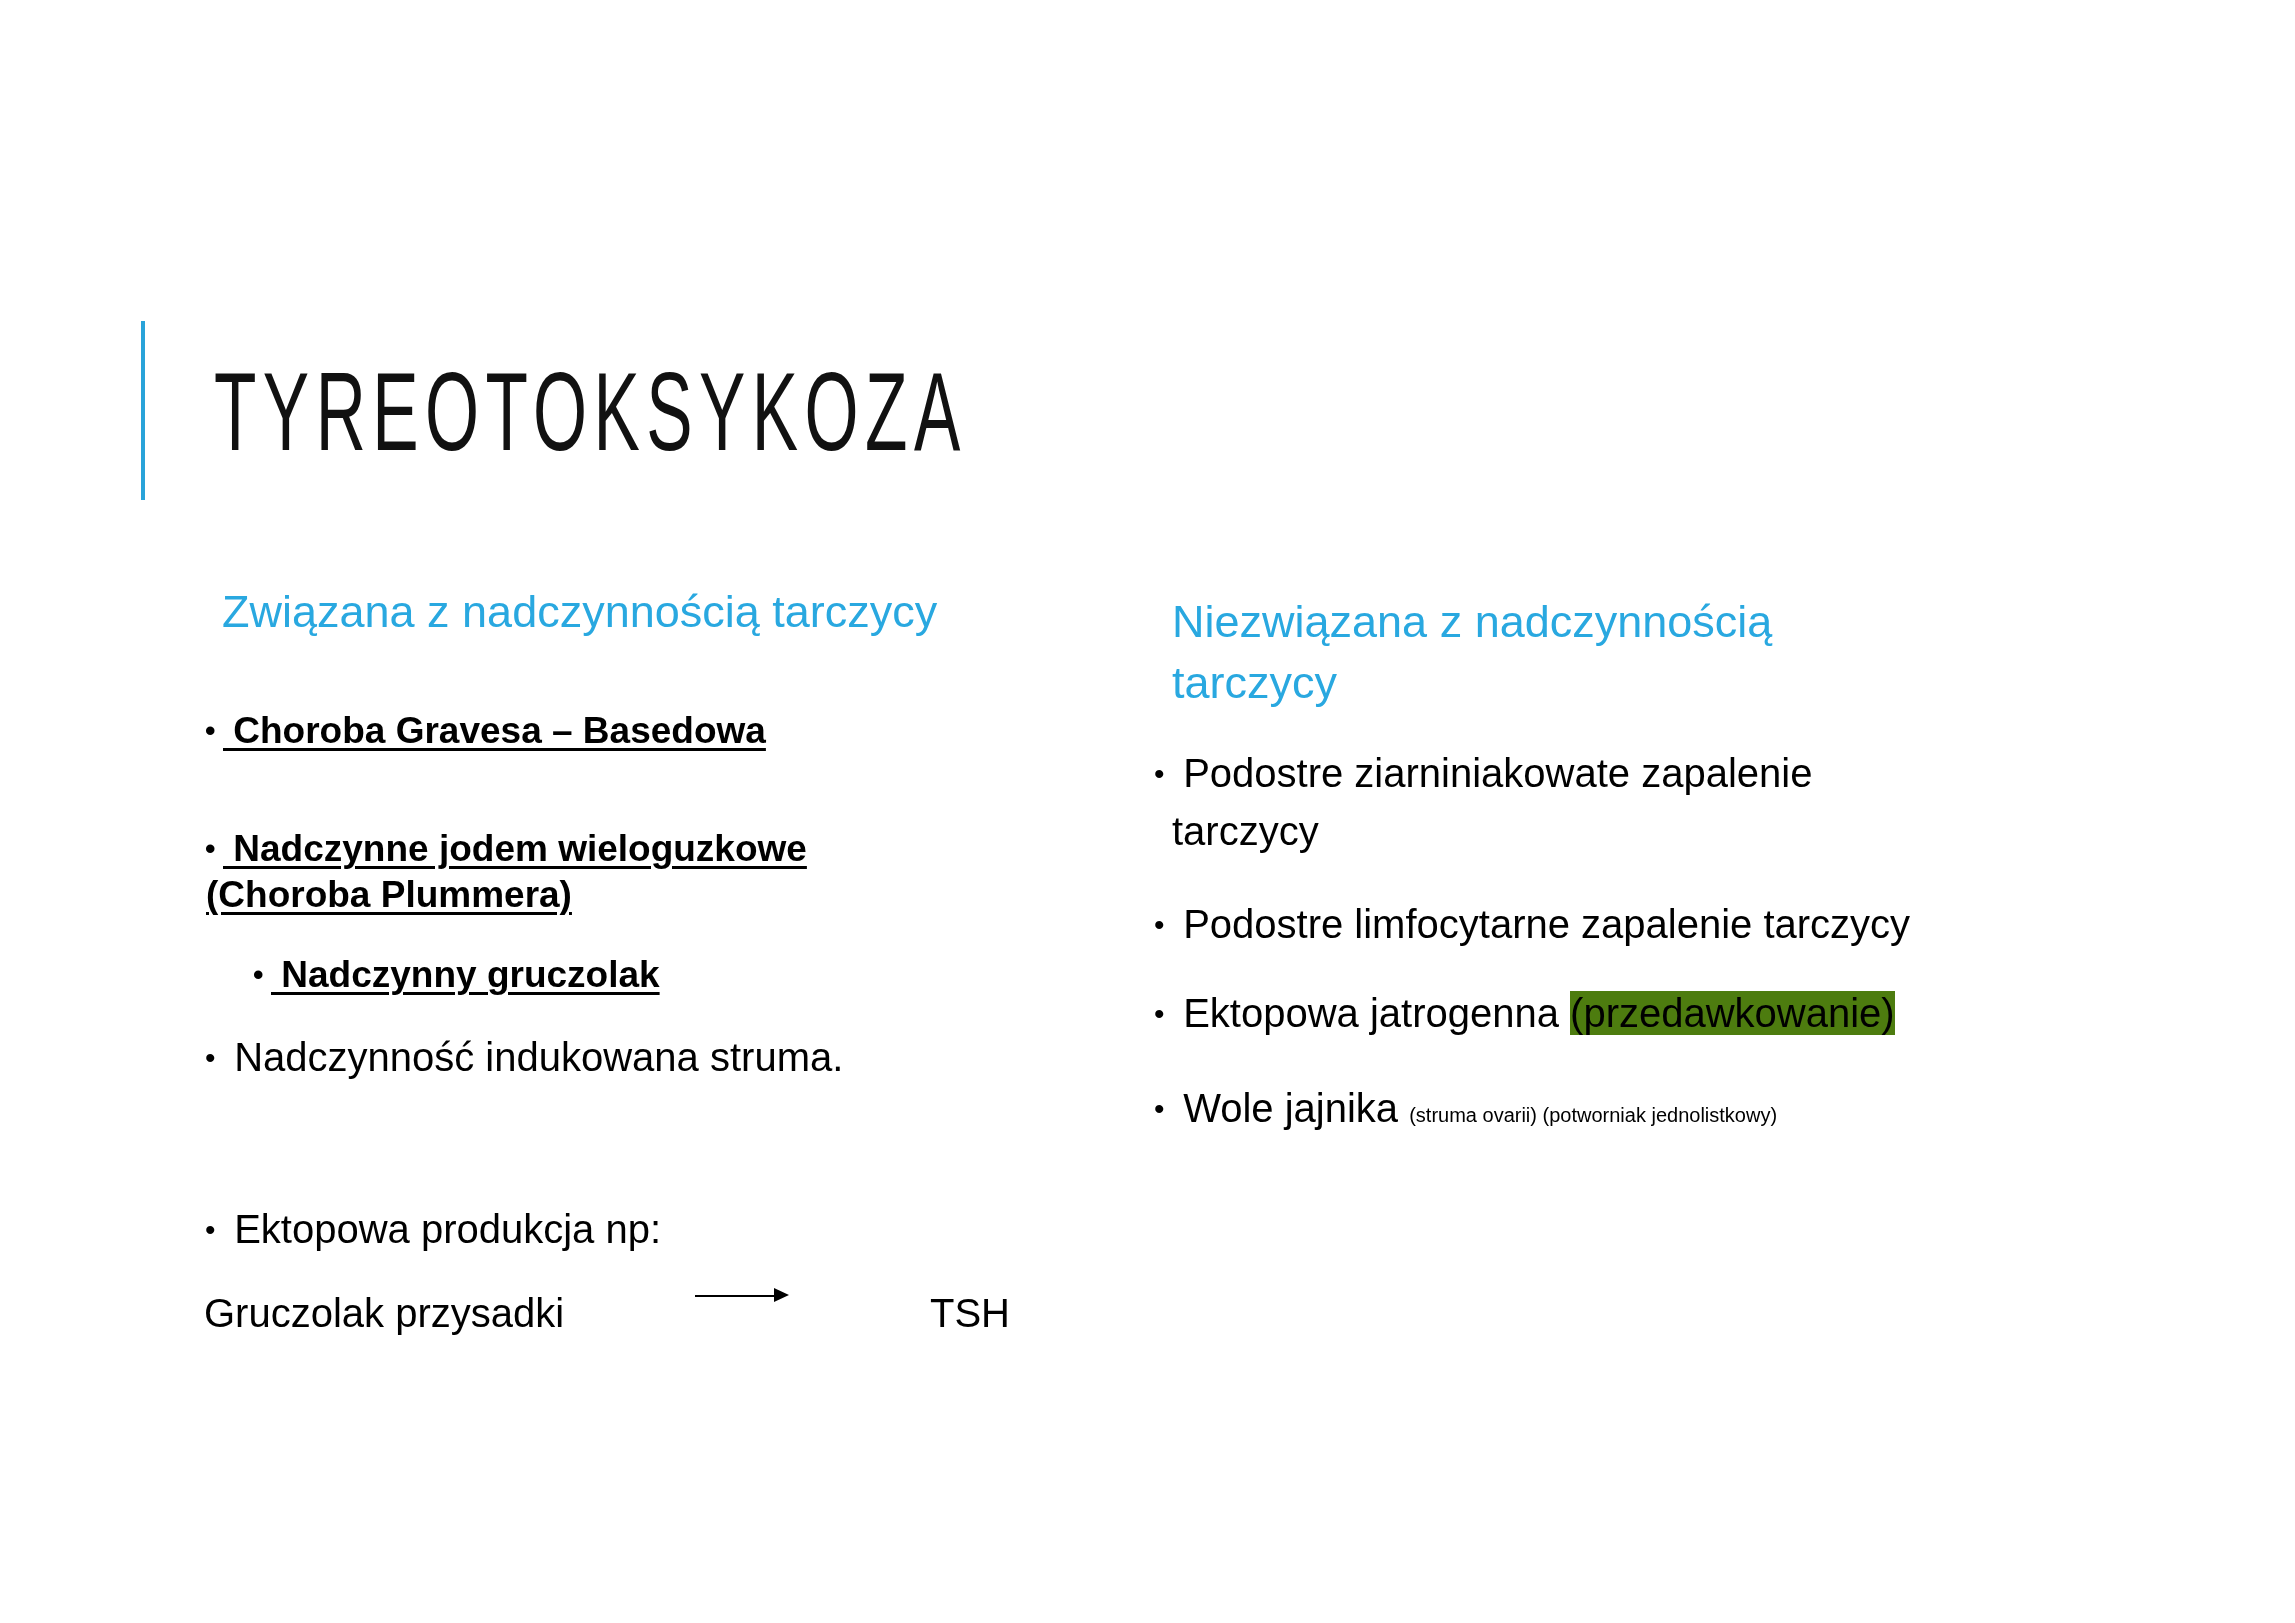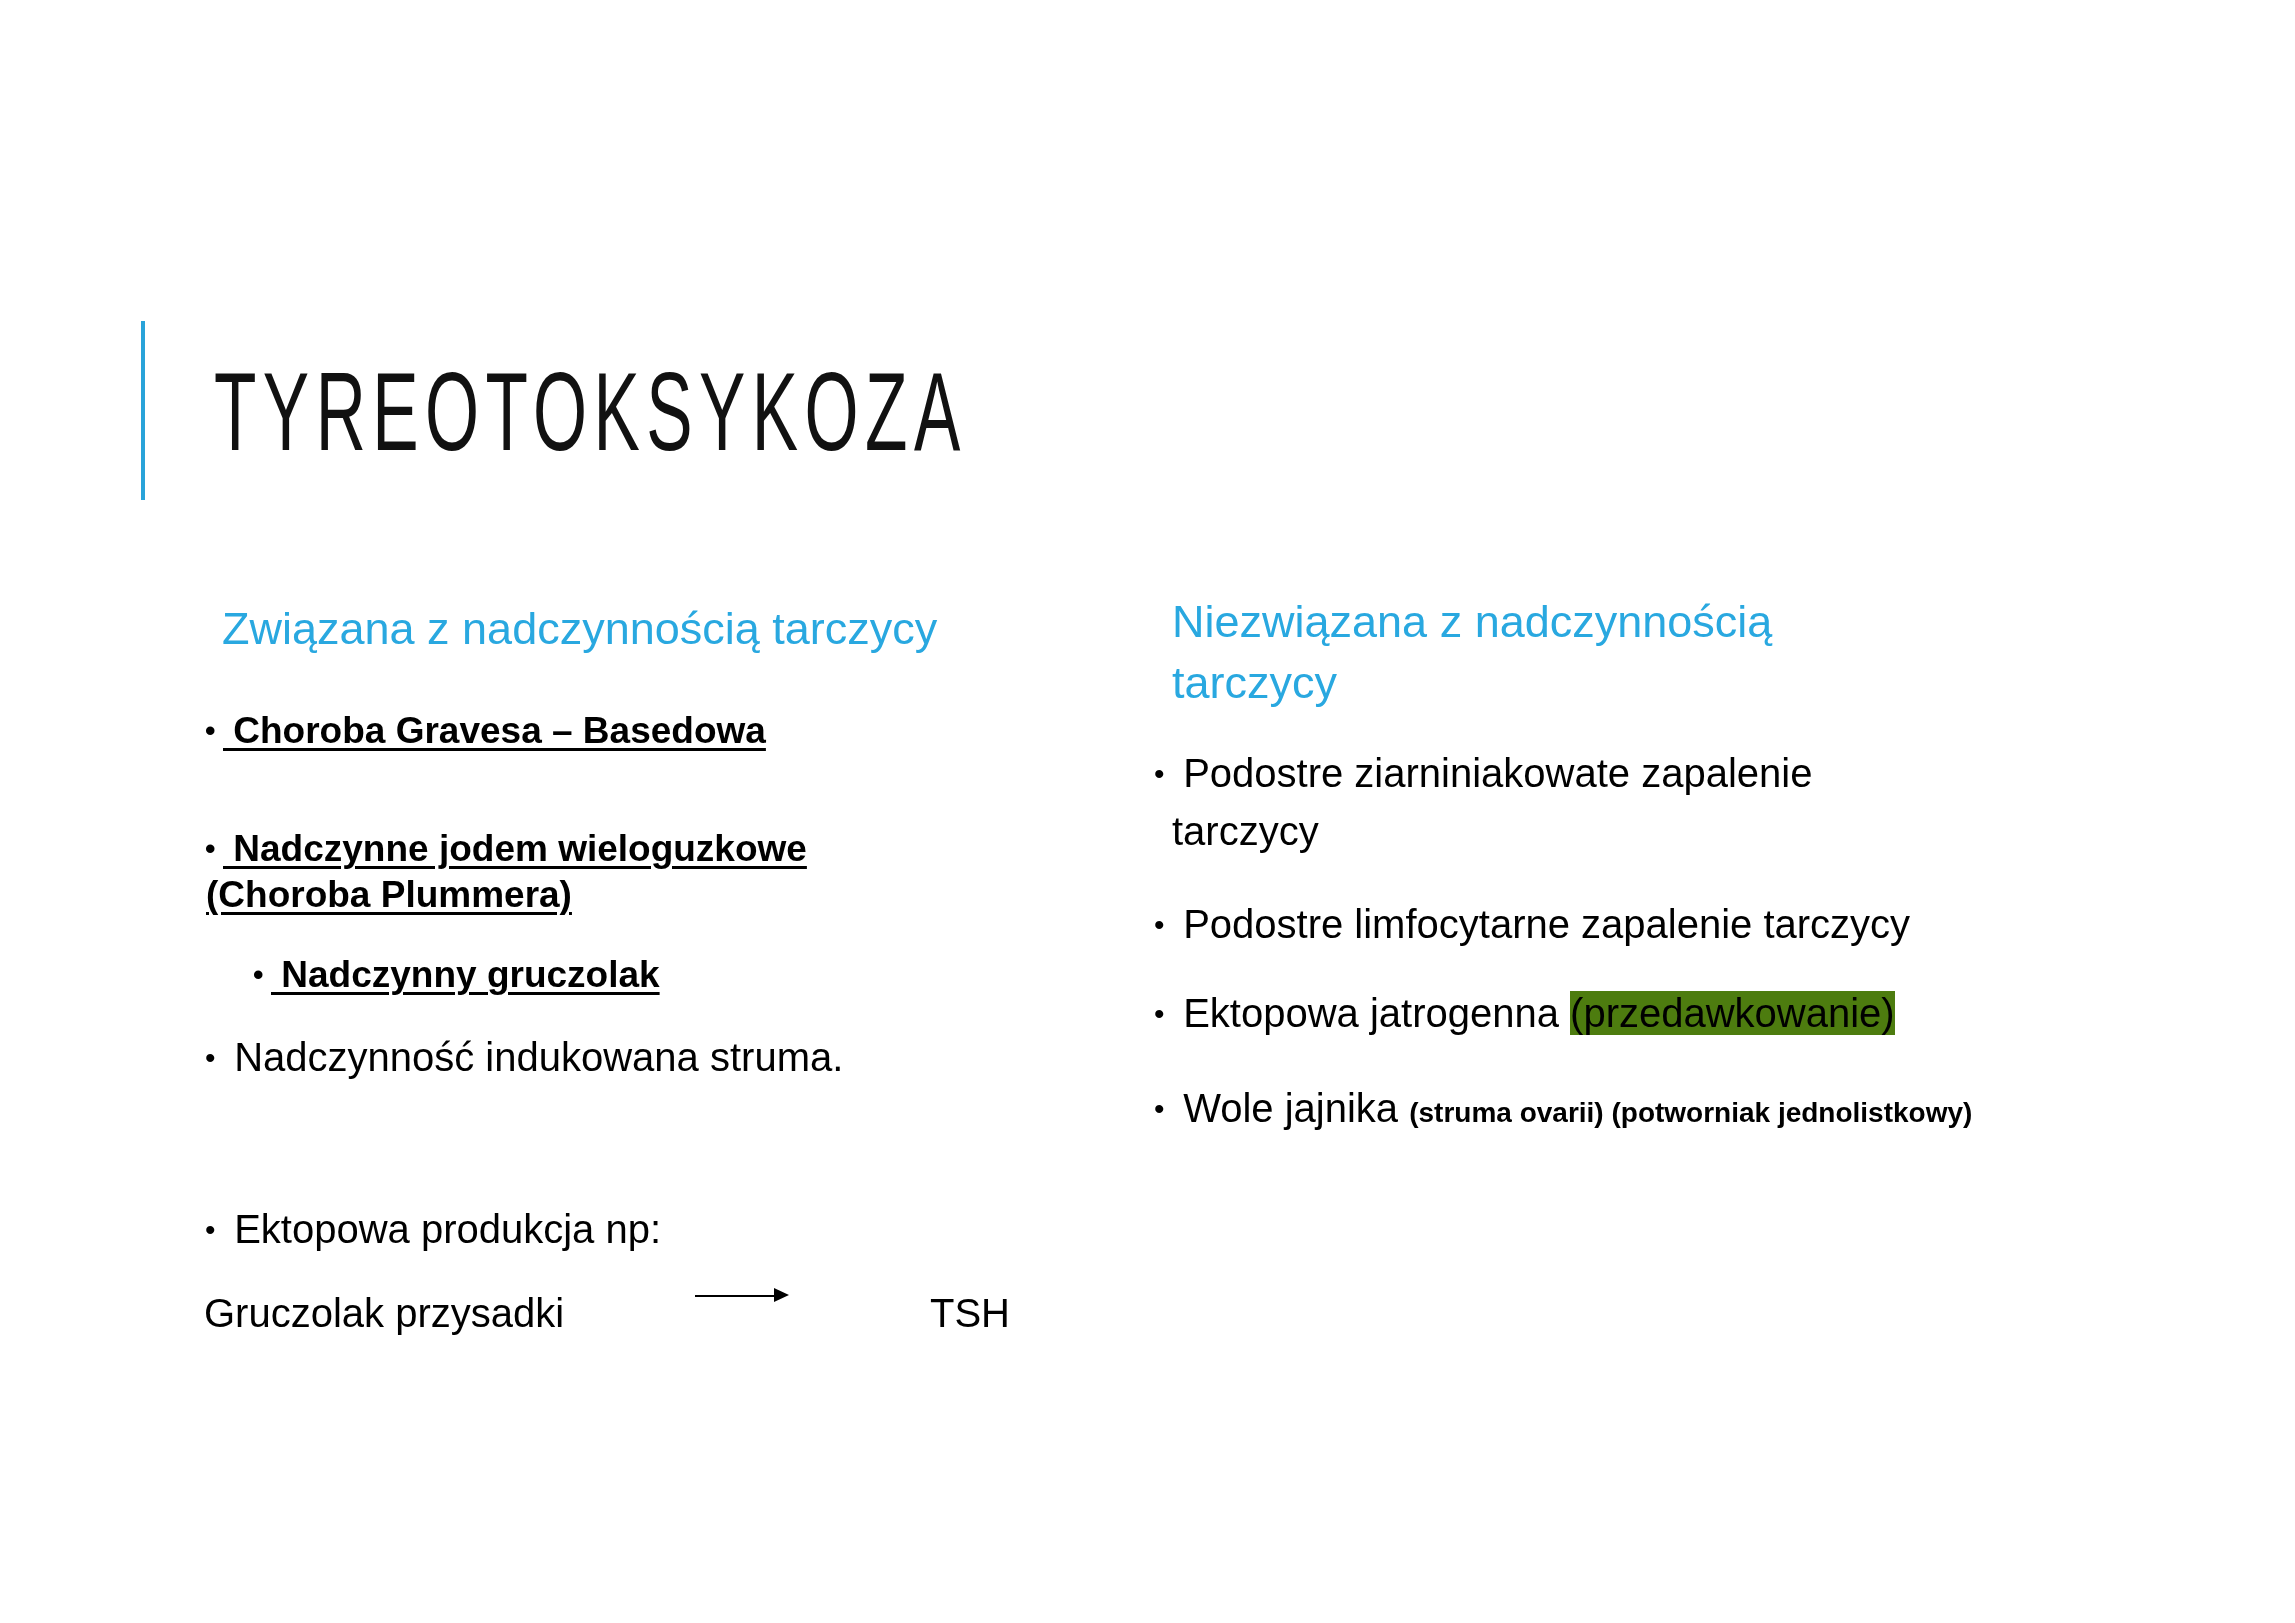--- a/index.html
+++ b/index.html
@@ -6,31 +6,31 @@
   body{width:2295px;height:1623px;position:relative;overflow:hidden;font-family:"Liberation Sans","DejaVu Sans",sans-serif;color:#000;}
   .abs{position:absolute;white-space:nowrap;}
   .accent-bar{position:absolute;left:141px;top:321px;width:3.7px;height:179px;background:#29a3d9;}
   .title{left:214px;top:356px;font-size:112px;line-height:112px;letter-spacing:10.4px;color:#111;transform:scaleX(0.62);transform-origin:left top;font-family:"Liberation Sans",sans-serif;}
   .heading{color:#29a8e0;font-size:45px;line-height:60px;}
   .item{font-size:40px;line-height:45px;}
   .item.bold{font-weight:bold;font-size:37px;}
   .item.bold .txt{text-decoration:underline;text-decoration-thickness:3px;text-underline-offset:4.5px;}
   .bullet{display:inline-block;width:18px;font-size:30px;vertical-align:top;}
   .hl{background:#4d7c0f;}
-  .small{font-size:28px;font-weight:bold;}
+  .small{font-size:20px;}
   .arrow{position:absolute;left:695px;top:1295px;width:79px;height:2.2px;background:#000;}
   .arrow::after{content:"";position:absolute;right:-15px;top:-6.7px;border-left:15px solid #000;border-top:7.4px solid transparent;border-bottom:7.4px solid transparent;}
 </style>
 </head>
 <body>
 
 <div class="accent-bar"></div>
 <div class="abs title">TYREOTOKSYKOZA</div>
 
-<div class="abs heading" style="left:222px;top:599px;">Związana z nadczynnością tarczycy</div>
+<div class="abs heading" style="left:222px;top:582px;">Związana z nadczynnością tarczycy</div>
 
 <div class="abs item bold" style="left:205px;top:708px;">
   <span class="bullet">•</span><span class="txt"> Choroba Gravesa – Basedowa</span>
 </div>
 <div class="abs item bold" style="left:205px;top:826px;">
   <span class="bullet">•</span><span class="txt"> Nadczynne jodem wieloguzkowe</span>
 </div>
 <div class="abs item bold" style="left:206px;top:872px;">
   <span class="txt">(Choroba Plummera)</span>
 </div>

